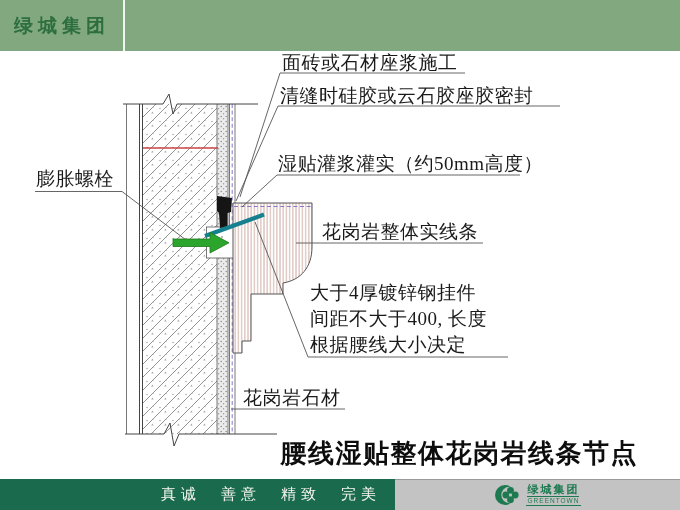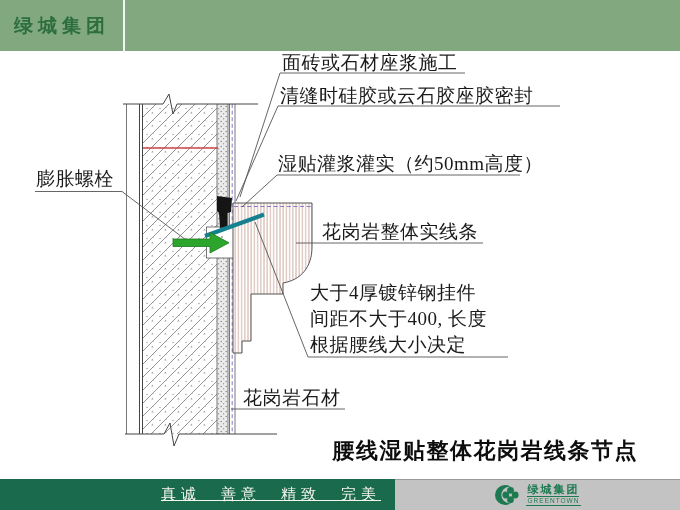--- a/index.html
+++ b/index.html
@@ -18,32 +18,32 @@
   .header .divider{position:absolute;left:123px;top:0;width:2px;height:51px;background:#f2f6f0;}
   
   svg.diagram{position:absolute;left:0;top:0;}
   .ann{
     font-family:"Liberation Serif", serif;
     font-size:19px;fill:#1a1a1a;letter-spacing:0.5px;
   }
   
   .slide-title{
     position:absolute;top:436px;right:42px;
-    font-size:22px;font-weight:bold;letter-spacing:1.5px;color:#0d0d0d;
+    font-size:26px;font-weight:bold;letter-spacing:1.5px;color:#0d0d0d;
     white-space:nowrap;
   }
   
   .footer-white{position:absolute;left:0;top:470px;width:680px;height:9px;background:#fff;}
   .footer-green{
     position:absolute;left:0;top:479px;width:395px;height:31px;background:#1a6b4e;
     display:flex;align-items:center;justify-content:flex-end;
   }
   .motto{
     font-family:"Liberation Serif", serif;
-    color:#f5f5ef;font-size:15px;letter-spacing:5px;padding-right:14px;white-space:nowrap;text-decoration:underline;
+    color:#f5f5ef;font-size:15px;letter-spacing:5px;padding-right:14px;white-space:nowrap;
   }
   .footer-gray{
     position:absolute;left:395px;top:479px;width:285px;height:31px;background:#c3c3c3;
     border-top:1px solid #9a9a9a;box-sizing:border-box;
     display:flex;align-items:center;justify-content:center;gap:6px;
   }
   .logo-text{display:flex;flex-direction:column;align-items:center;line-height:1;}
   .logo-cn{font-size:11px;font-weight:bold;color:#1d7a50;letter-spacing:2px;
     border-bottom:1px solid #1d7a50;padding-bottom:1px;}
   .logo-en{font-size:6.5px;color:#1d7a50;letter-spacing:1px;

